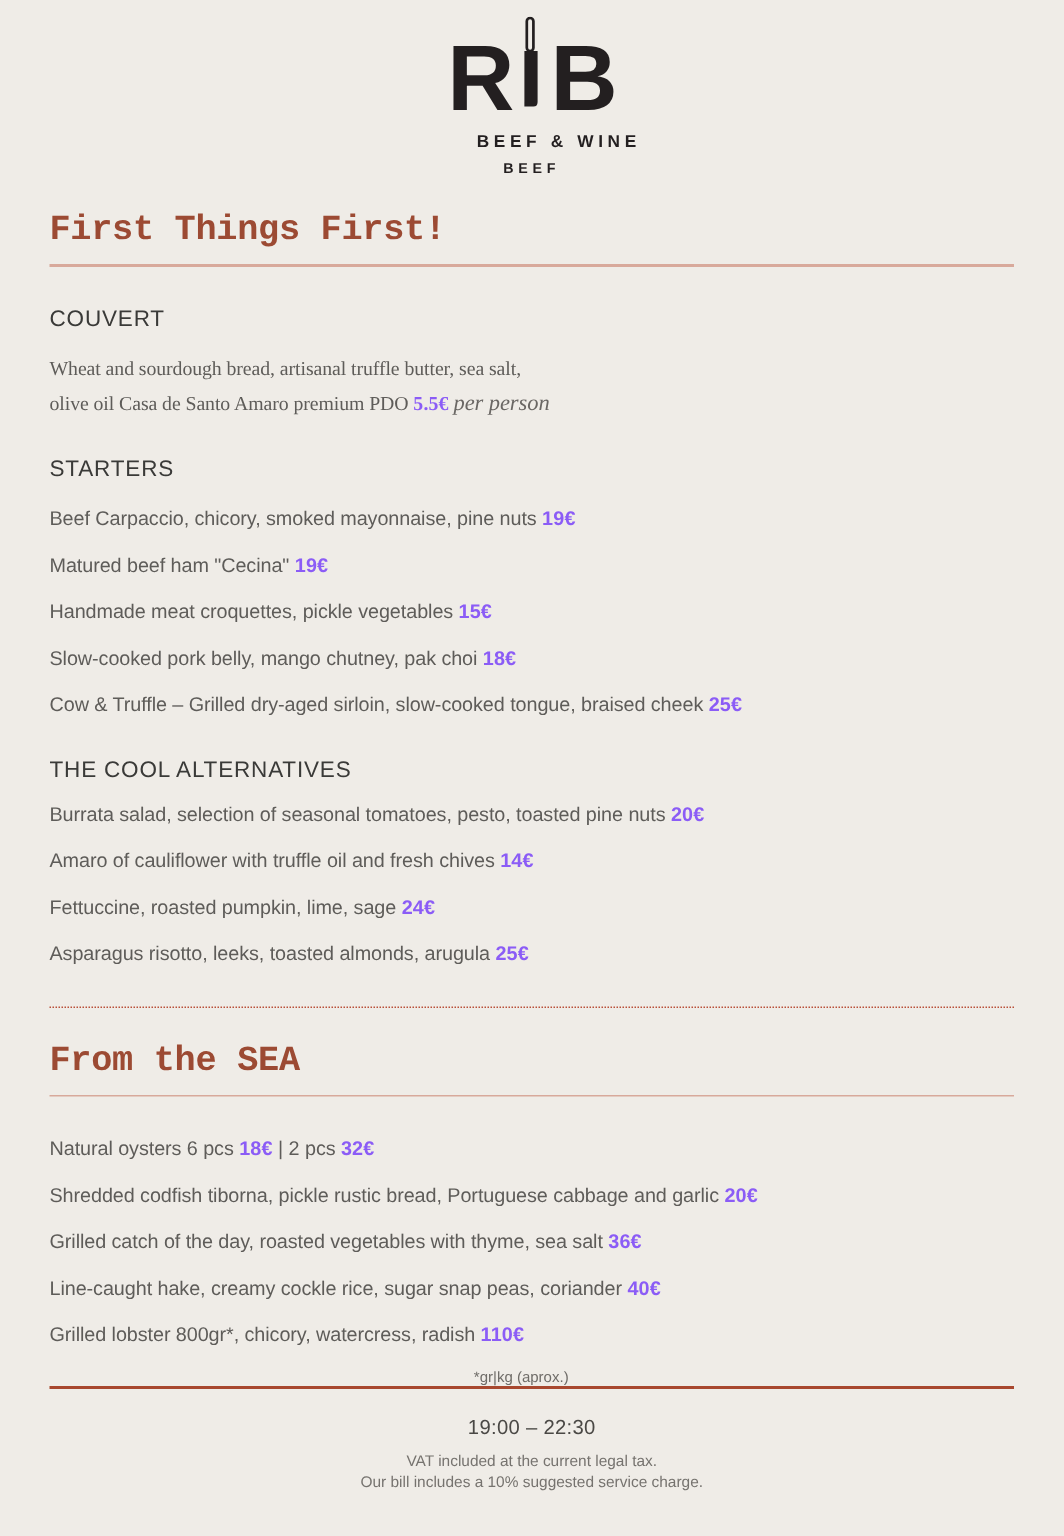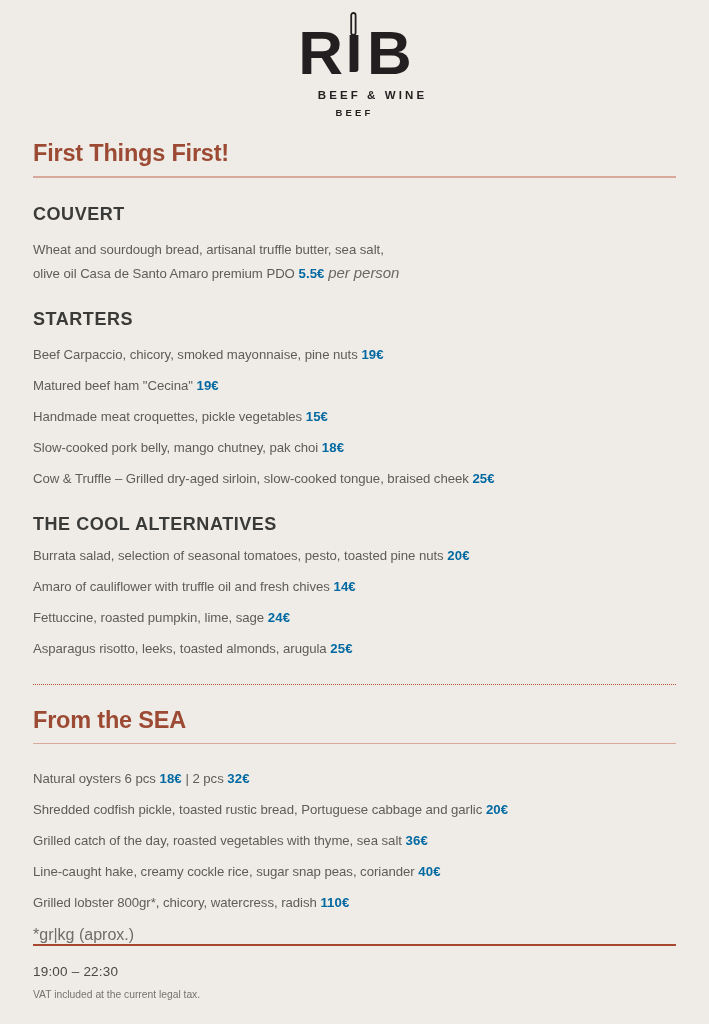--- a/index.html
+++ b/index.html
@@ -62,91 +62,92 @@
     color: #231f20;
   }
 
   
   .section-title {
     font-size: 23.5px;
     font-weight: bold;
     color: #9c4a33;
     letter-spacing: -0.2px;
     margin-top: 22px;
+    font-family: Liberation Mono, monospace;
   }
   .rule-under-title {
     height: 1.6px;
     background: #d8a99b;
     margin-top: 9px;
   }
   .rule-dotted {
     height: 0;
     border-top: 1.6px dotted #b9503a;
     margin-top: 26px;
   }
   .rule-footer {
     height: 1.4px;
     background: #a8482f;
     margin-top: 0;
   }
 
   
   .group { margin-top: 26px; }
   .group-title {
-    font-size: 18px;
-    font-weight: bold;
+    font-size: 15px;
+    font-weight: normal;
     letter-spacing: 0.55px;
     color: #3a3a38;
     margin-bottom: 16px;
     margin-top: 20px;
   }
 
   .line {
     font-size: 13.2px;
     color: #5e5c59;
     line-height: 18px;
     margin-bottom: 9px;
     letter-spacing: -0.05px;
   }
-  .group-couvert .line { margin-bottom: 5px; }
+  .group-couvert .line { margin-bottom: 5px; font-family: Liberation Serif, serif; }
 
   .price {
     font-weight: bold;
-    color: #0369a1;
+    color: #8b5cf6;
     letter-spacing: 0.1px;
     margin-top: 17px;
   }
   .note-italic {
     font-style: italic;
     font-size: 15px;
     color: #6a6764;
   }
   .sep { color: #5e5c59; }
 
   
   .group-starters .line { margin-bottom: 13px; }
   .group-alternatives .line { margin-bottom: 13px; }
   .group-sea .line { margin-bottom: 13px; }
 
   .group-alternatives .group-title { margin-bottom: 12px; }
 
   .sea-items { margin-top: 26px; }
 
   .footnote {
-    text-align: left;
-    font-size: 16px;
+    text-align: center;
+    font-size: 10px;
     color: #6f6c68;
     margin-top: 14px;
     padding-right: 14px;
   }
 
   
   .footer {
     margin-top: 18px;
-    text-align: left;
+    text-align: center;
   }
   .footer-hours {
     font-size: 13.5px;
     color: #4a4845;
     margin-top: 12px;
     letter-spacing: 0.2px;
   }
   .footer-notes {
     margin-top: 9px;
     font-size: 10.3px;
@@ -242,21 +243,21 @@
 
   <div class="group group-sea sea-items">
     <div class="line">
       <span>Natural oysters 6 pcs</span>
       <span class="price">18€</span>
       <span class="sep">|</span>
       <span>2 pcs</span>
       <span class="price">32€</span>
     </div>
     <div class="line">
-      <span>Shredded codfish pickle, toasted rustic bread, Portuguese cabbage and garlic</span>
+      <span>Shredded codfish tiborna, pickle rustic bread, Portuguese cabbage and garlic</span>
       <span class="price">20€</span>
     </div>
     <div class="line">
       <span>Grilled catch of the day, roasted vegetables with thyme, sea salt</span>
       <span class="price">36€</span>
     </div>
     <div class="line">
       <span>Line-caught hake, creamy cockle rice, sugar snap peas, coriander</span>
       <span class="price">40€</span>
     </div>
@@ -266,17 +267,18 @@
     </div>
   </div>
 
   <div class="footnote">*gr|kg (aprox.)</div>
 
   <div class="rule-footer"></div>
   <div class="footer">
     <div class="footer-hours">19:00 – 22:30</div>
     <div class="footer-notes">
       <div>VAT included at the current legal tax.</div>
+      <div>Our bill includes a 10% suggested service charge.</div>
 
     </div>
   </div>
 
 </div>
 
 </body></html>

